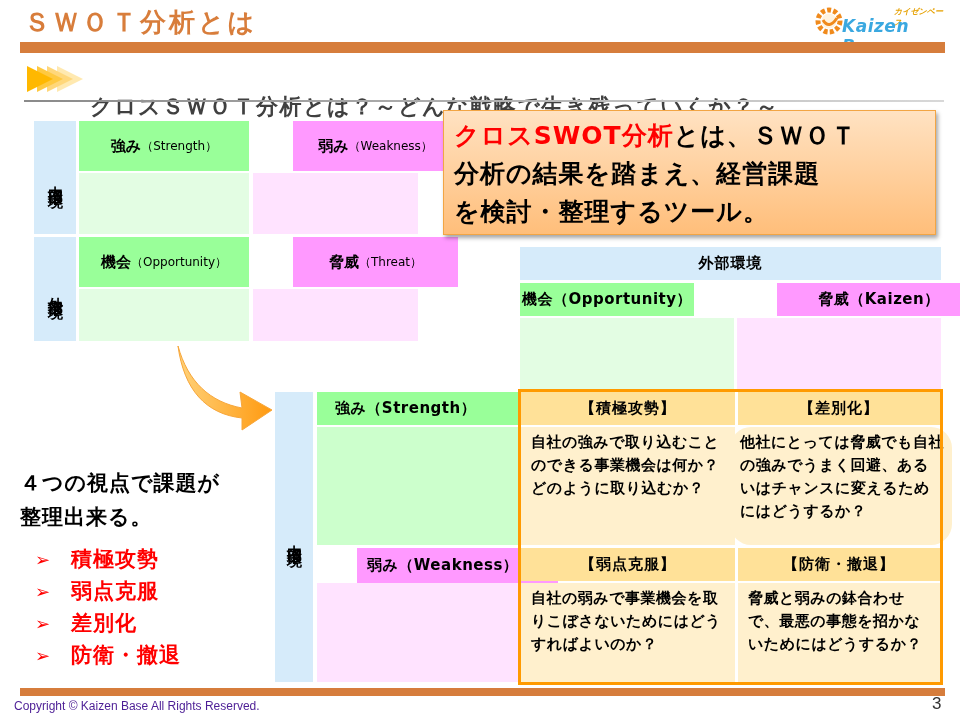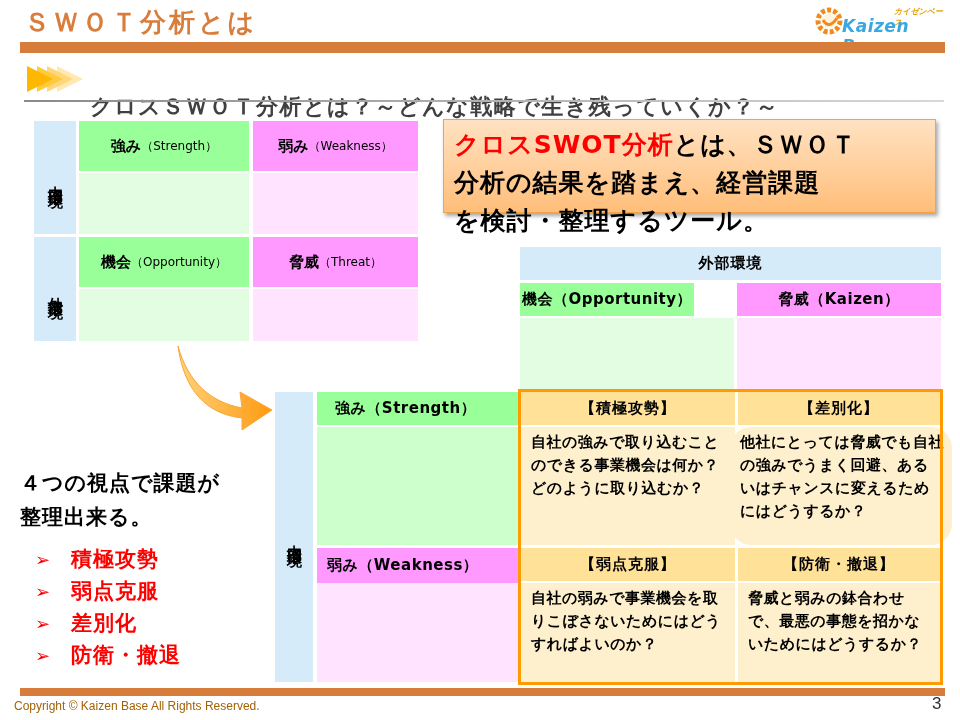--- a/index.html
+++ b/index.html
@@ -17,47 +17,47 @@
   .logo .brand { position: absolute; left: 28px; top: 12px; font-size: 17px; font-weight: bold; font-style: italic; color: #3aa8e0; letter-spacing: 0.5px; }
 
   
   .sub-arrows { left: 27px; top: 66px; width: 62px; height: 26px; }
   .subtitle { left: 90px; top: 62px; font-size: 22px; font-weight: bold; color: #404040; letter-spacing: 1.5px; line-height: 34px; white-space: nowrap; margin-top: 28px; }
   .sub-rule { left: 24px; top: 100px; width: 920px; height: 2px; background: linear-gradient(to right, #8a8a8a, #d8d8d8); }
 
   
   .side-label { background: #d6ebfa; font-weight: bold; font-size: 15px; writing-mode: vertical-rl; text-orientation: upright; display: flex; align-items: center; justify-content: center; letter-spacing: 2px; }
   .hdr-green { background: #99ff99; }
-  .hdr-pink { background: #ff99ff; }
+  .hdr-pink { background: #ff99ff; margin-left: 40px; }
   .body-green { background: #e3fde3; }
   .body-pink { background: #ffe3ff; }
   .cell-hdr { display: flex; flex-direction: row; align-items: center; justify-content: center; text-align: center; }
   .cell-hdr .jp { font-size: 15px; font-weight: bold; line-height: 20px; }
   .cell-hdr .en { font-size: 12px; line-height: 16px; }
 
   
-  .def-box { left: 443px; top: 110px; width: 493px; height: 94px; background: linear-gradient(to bottom, #ffe2c2, #ffbe7a); border: 1px solid #f2a544; box-shadow: 2px 3px 4px rgba(0,0,0,0.35); padding: 6px 10px; font-size: 25px; font-weight: bold; line-height: 38px; letter-spacing: 1px; margin-top: 9px; }
+  .def-box { left: 443px; top: 110px; width: 493px; height: 125px; background: linear-gradient(to bottom, #ffe2c2, #ffbe7a); border: 1px solid #f2a544; box-shadow: 2px 3px 4px rgba(0,0,0,0.35); padding: 6px 10px; font-size: 25px; font-weight: bold; line-height: 38px; letter-spacing: 1px; }
   .def-box .red { color: #ff0000; }
 
   
   .ext-hdr { left: 520px; top: 247px; width: 421px; height: 33px; background: #d6ebfa; font-size: 15px; font-weight: bold; display: flex; align-items: center; justify-content: center; letter-spacing: 1px; }
   .big-hdr { font-size: 15px; font-weight: bold; display: flex; align-items: center; letter-spacing: 0.5px; }
   .strat-hdr { background: #ffe198; font-size: 15px; font-weight: bold; display: flex; align-items: center; justify-content: center; letter-spacing: 1px; }
   .strat-body { background: #fff0cd; font-size: 15px; font-weight: bold; line-height: 23px; padding: 4px 8px 0 10px; letter-spacing: 0.5px; }
   .orange-frame { left: 518px; top: 389px; width: 425px; height: 296px; border: 3px solid #ff9a00; pointer-events: none; }
 
   
   .summary { left: 20px; top: 466px; font-size: 21px; font-weight: bold; line-height: 34px; letter-spacing: 1px; }
   .bullets { left: 35px; top: 543px; }
   .bullet { display: flex; align-items: center; height: 32px; font-size: 21px; font-weight: bold; color: #ff0000; letter-spacing: 1px; }
   .bullet .mark { width: 36px; color: #ff0000; font-size: 18px; }
 
   
   .bottom-bar { left: 20px; top: 688px; width: 925px; height: 8px; background: #d67d3c; }
-  .copyright { left: 14px; top: 698px; font-family: "Liberation Sans", sans-serif; font-size: 12px; color: #a16207; line-height: 16px; }
+  .copyright { left: 14px; top: 698px; font-family: "Liberation Sans", sans-serif; font-size: 12px; color: #4c1d95; line-height: 16px; }
   .page-num { left: 932px; top: 694px; font-family: "Liberation Sans", sans-serif; font-size: 17px; color: #333; }
 </style>
 </head>
 <body>
 
 <div class="abs title">ＳＷＯＴ分析とは</div>
 <div class="abs logo">
   <svg class="gear" viewBox="0 0 30 30">
     <circle cx="15" cy="15" r="11" fill="none" stroke="#f08a1c" stroke-width="5" stroke-dasharray="4 2.2"></circle>
     <circle cx="15" cy="15" r="7.5" fill="#fff3e0"></circle>

